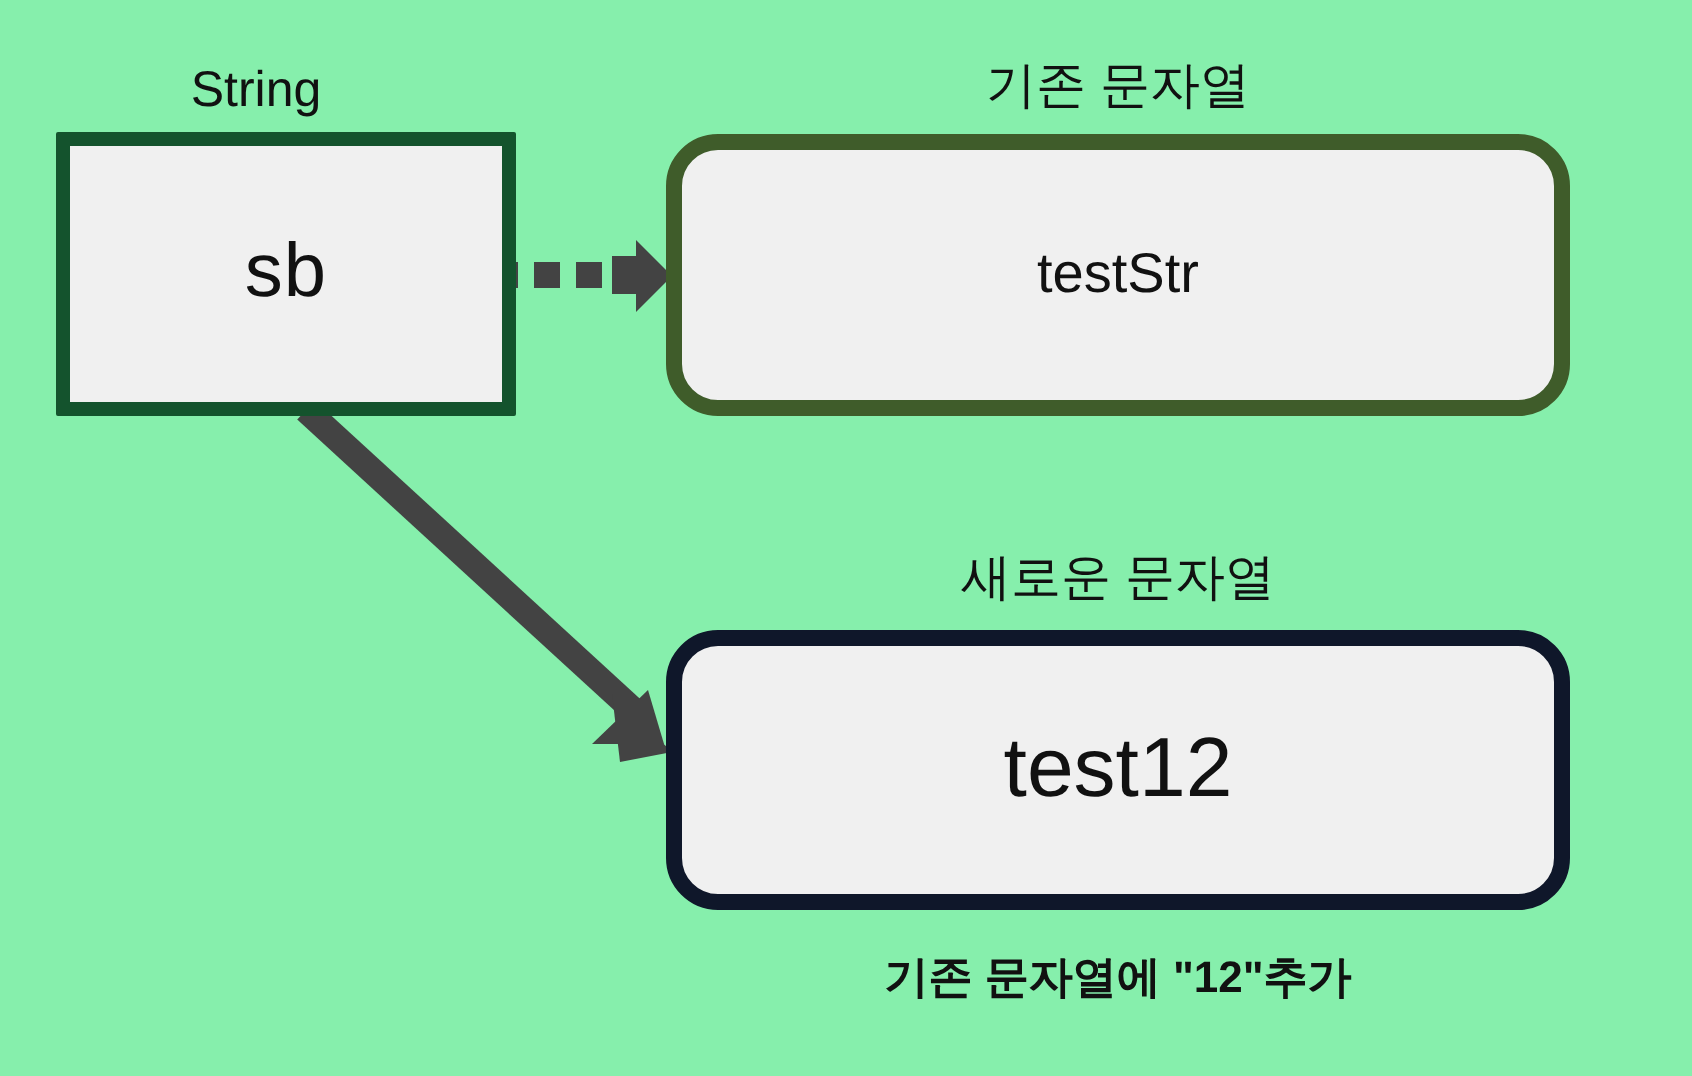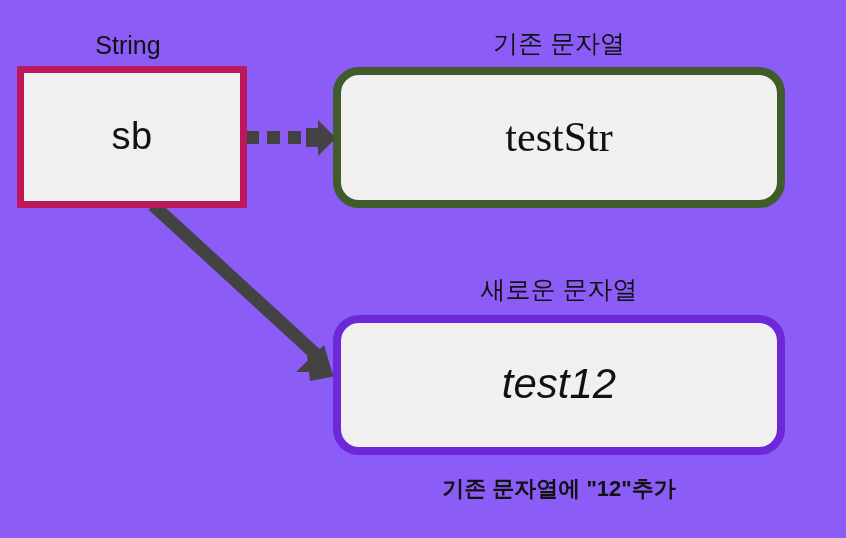--- a/index.html
+++ b/index.html
@@ -7,71 +7,69 @@
     padding: 0;
     background: #ffffff;
   }
   body {
     font-family: "Liberation Sans", sans-serif;
   }
   #canvas {
     position: relative;
     width: 846px;
     height: 538px;
-    background: #8b5cf6;
+    background: #86efac;
     overflow: hidden;
   }
   .node {
     position: absolute;
     background: #f0f0f0;
     box-sizing: border-box;
     display: flex;
     align-items: center;
     justify-content: center;
     color: #111111;
   }
   
   #node-sb {
-    left: 17px;
+    left: 28px;
     top: 66px;
     width: 230px;
     height: 142px;
-    border: 7px solid #be185d;
+    border: 7px solid #14532d;
     border-radius: 1px;
   }
   #node-sb .node-text {
     font-size: 38px;
     letter-spacing: 0.5px;
     line-height: 1;
     padding-bottom: 2px;
   }
   
   #node-teststr {
     left: 333px;
     top: 67px;
     width: 452px;
     height: 141px;
     border: 8px solid #3f5c2a;
     border-radius: 26px;
   }
   #node-teststr .node-text {
-    font-size: 42px;
+    font-size: 28px;
     line-height: 1;
     padding-bottom: 2px;
-    font-family: Liberation Serif, serif;
   }
   
   #node-test12 {
     left: 333px;
     top: 315px;
     width: 452px;
     height: 140px;
-    border: 8px solid #6d28d9;
+    border: 8px solid #0f172a;
     border-radius: 26px;
-    font-style: italic;
   }
   #node-test12 .node-text {
     font-size: 42px;
     line-height: 1;
     padding-bottom: 2px;
   }
   .node-label {
     position: absolute;
     font-size: 25px;
     font-weight: 400;

